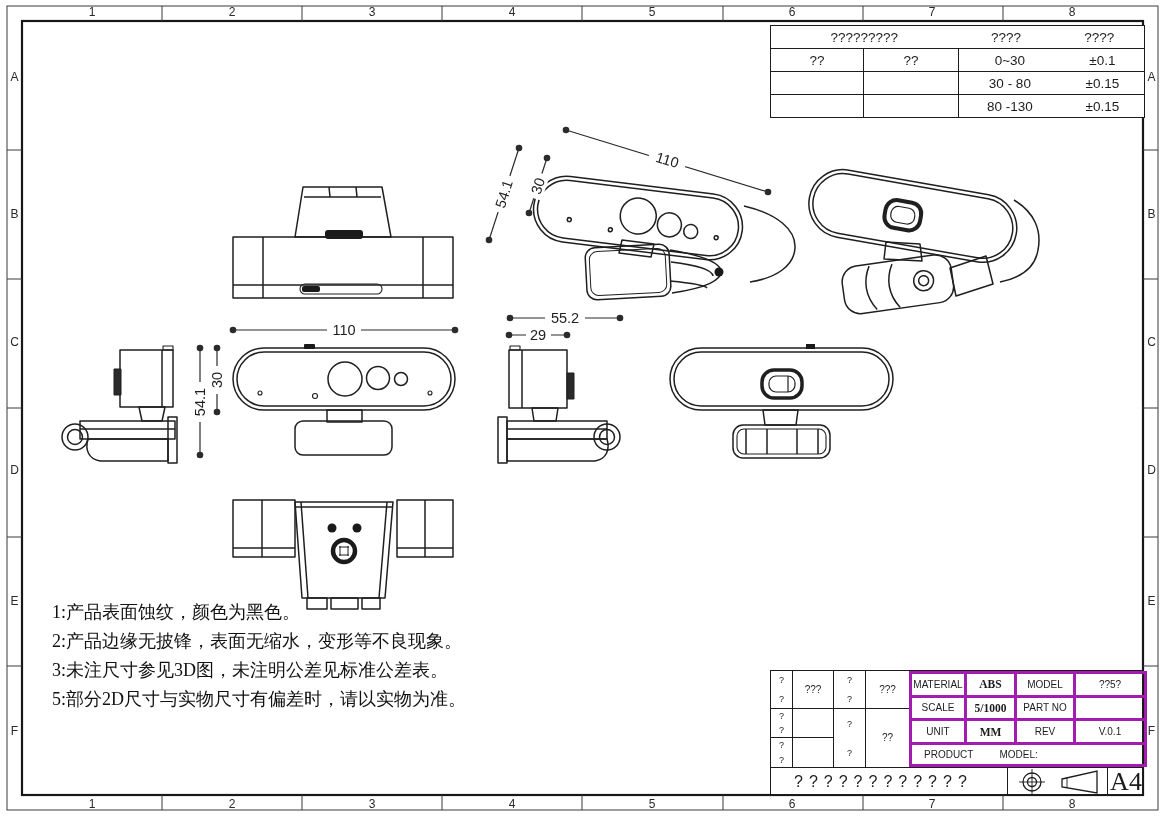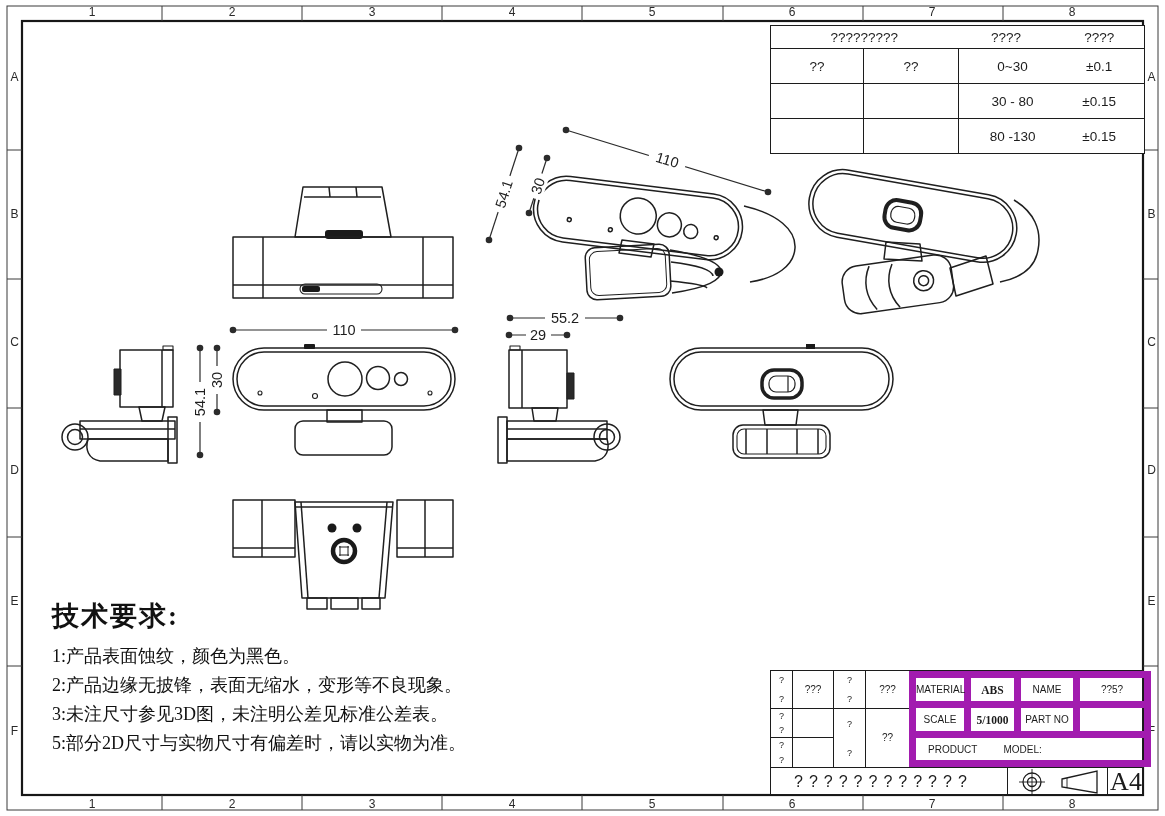--- a/index.html
+++ b/index.html
@@ -10,21 +10,21 @@
   .abs{position:absolute;}
   svg text{font-family:"Liberation Sans",sans-serif;fill:#1d1d1d;}
 
   
   .rl{width:24px;height:16px;line-height:16px;text-align:center;font-size:12px;color:#2a2a2a;}
   .rlv{width:15px;height:16px;line-height:16px;text-align:center;font-size:12px;color:#2a2a2a;}
 
   
   .tol{border-collapse:collapse;table-layout:fixed;background:#fff;}
   .tol td{border:1px solid #1c1c1c;height:22px;padding:0;text-align:center;font-size:13.5px;vertical-align:middle;}
-  .tol .dual{padding:6px;}
+  .tol .dual{padding:0;}
   .dualwrap{display:flex;width:100%;}
   .dualwrap .rng{width:55%;text-align:center;}
   .dualwrap .tl{width:45%;text-align:center;}
   .tol .hdr{padding:0;}
   .hdrwrap{display:flex;width:100%;}
   .hdrwrap .h1{width:50%;text-align:center;}
   .hdrwrap .h2{width:26%;text-align:center;}
   .hdrwrap .h3{width:24%;text-align:center;}
 
   
@@ -36,21 +36,21 @@
   .tb{width:373px;height:125px;border:1px solid #1c1c1c;box-sizing:border-box;background:#fff;}
   .tb-sig{position:absolute;left:0;top:0;width:138px;height:96px;display:flex;}
   .sig-col{box-sizing:border-box;border-right:1px solid #1c1c1c;display:flex;flex-direction:column;}
   .sig-col:last-child{border-right:none;}
   .sig-cell{box-sizing:border-box;border-bottom:1px solid #1c1c1c;display:flex;flex-direction:column;
             align-items:center;justify-content:space-around;font-size:9px;line-height:10px;}
   .sig-cell.last{border-bottom:none;}
   .sig-cell.ctr{justify-content:center;}
   .tb-info{position:absolute;left:138px;top:0;width:235px;height:96px;}
   .info{border-collapse:collapse;table-layout:fixed;width:235px;height:96px;}
-  .info td{border:7px solid #a21caf;padding:0;text-align:center;vertical-align:middle;font-size:10px;}
+  .info td{border:3px solid #a21caf;padding:0;text-align:center;vertical-align:middle;font-size:10px;}
   .info td.val{font-family:"Liberation Serif",serif;font-weight:bold;font-size:11.5px;}
   .info td.prod{text-align:left;padding-left:12px;font-size:10px;}
   .info td.prod .gap{display:inline-block;width:26px;}
   .tb-bottom{position:absolute;left:0;top:96px;width:373px;height:29px;border-top:1px solid #1c1c1c;
              box-sizing:border-box;display:flex;}
   .tbb1{width:237px;box-sizing:border-box;border-right:1px solid #1c1c1c;display:flex;align-items:center;
         padding-left:23px;font-size:16px;letter-spacing:6px;}
   .tbb2{width:100px;box-sizing:border-box;border-right:1px solid #1c1c1c;display:flex;align-items:center;justify-content:center;}
   .tbb3{flex:1;display:flex;align-items:center;justify-content:center;
         font-family:"Liberation Serif",serif;font-size:26px;}
@@ -359,21 +359,20 @@
         <div class="dualwrap">
           <span class="rng">80 -130</span>
           <span class="tl">±0.15</span>
         </div>
       </td>
     </tr>
   </tbody>
     </table>
 
   <div class="tech abs" style="left:52px;top:598px;width:470px">
-    <h2>技术要求:</h2>
     <p>1:产品表面蚀纹，颜色为黑色。</p>
     <p>2:产品边缘无披锋，表面无缩水，变形等不良现象。</p>
     <p>3:未注尺寸参见3D图，未注明公差见标准公差表。</p>
     <p>5:部分2D尺寸与实物尺寸有偏差时，请以实物为准。</p>
   </div>
 
   <div class="tb abs" style="left:770px;top:670px">
 
     <div class="tb-sig">
       <div class="sig-col" style="width:22px">
@@ -422,30 +421,36 @@
         <colgroup>
             <col style="width:55px">
             <col style="width:50px">
             <col style="width:59px">
             <col style="width:71px">
           </colgroup>
         <tbody>
             <tr>
           <td>MATERIAL</td>
           <td class="val">ABS</td>
-          <td>NAME</td>
+          <td>MODEL</td>
           <td>??5?</td>
         </tr>
         <tr>
           <td>SCALE</td>
           <td class="val">5/1000</td>
           <td>PART NO</td>
           <td></td>
         </tr>
         <tr>
+          <td>UNIT</td>
+          <td class="val">MM</td>
+          <td>REV</td>
+          <td>V.0.1</td>
+        </tr>
+        <tr>
           <td class="prod" colspan="4">
             <span>PRODUCT</span><span class="gap"></span><span>MODEL:</span>
           </td>
         </tr>
       </tbody>
         </table>
     </div>
 
     <div class="tb-bottom">
       <div class="tbb1">

